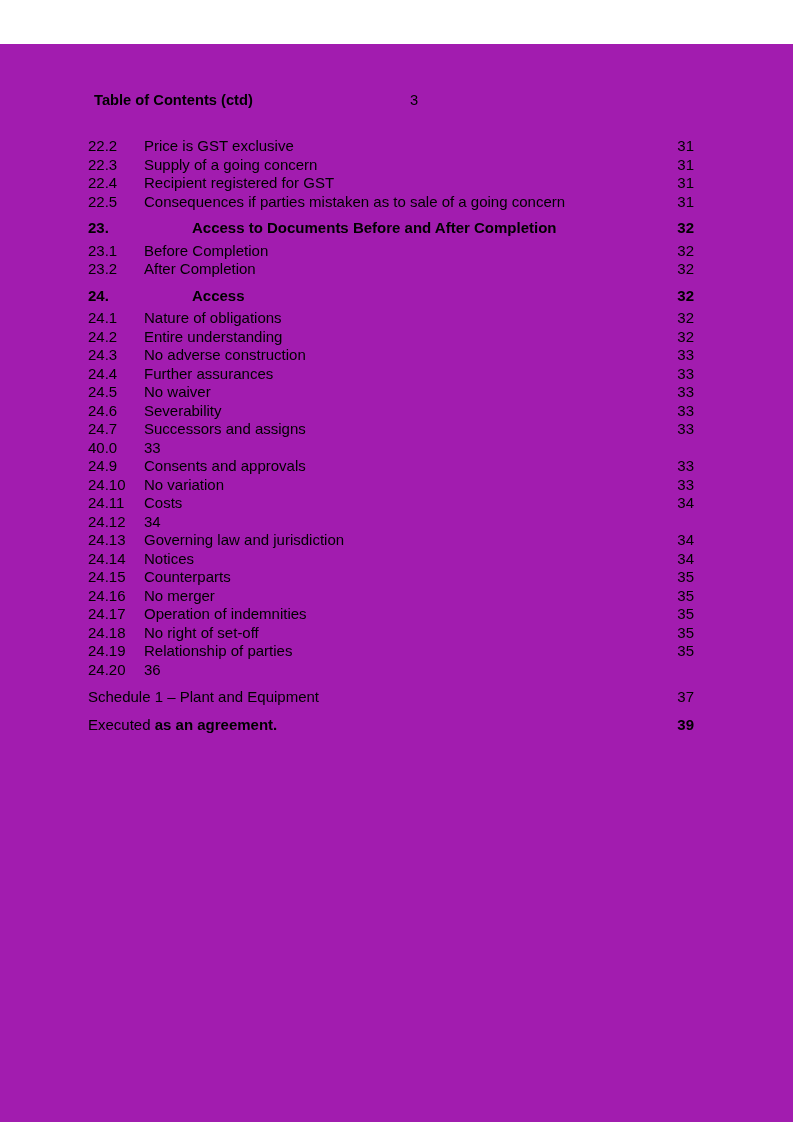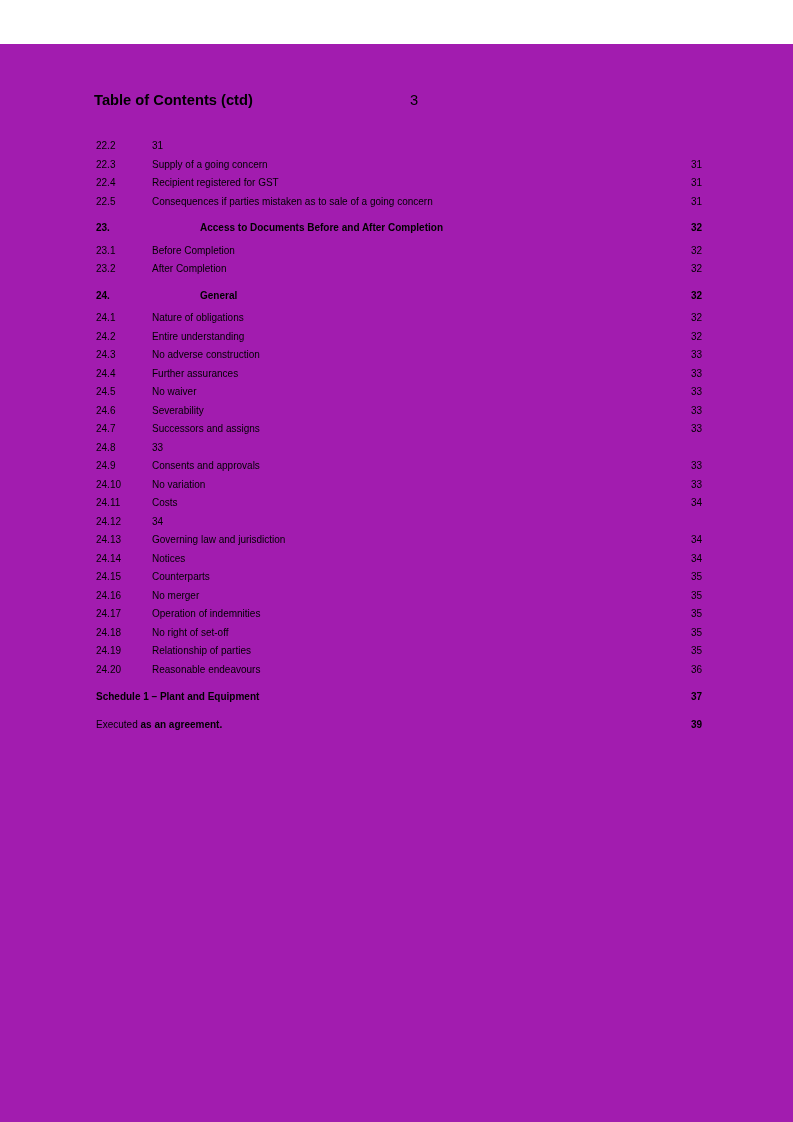--- a/index.html
+++ b/index.html
@@ -30,23 +30,23 @@
   }
   .header-page-num {
     position: absolute;
     left: 316px;
     top: 0;
     font-weight: normal;
   }
   .toc {
     position: absolute;
     top: 93px;
-    left: 96px;
+    left: 88px;
     width: 606px;
-    font-size: 10px;
+    font-size: 15px;
   }
   .toc-row {
     display: flex;
     line-height: 18.5px;
   }
   .toc-row .num {
     width: 56px;
     flex-shrink: 0;
   }
   .toc-row .title {
@@ -57,21 +57,21 @@
     flex-shrink: 0;
     text-align: right;
   }
   .toc-row.heading {
     font-weight: bold;
     margin-top: 8px;
     margin-bottom: 4px;
     gap: 48px;
   }
   .toc-row.schedule {
-    font-weight: bold;
+    font-weight: normal;
     margin-top: 9px;
     gap: 9px;
   }
   .toc-row.executed {
     margin-top: 9px;
     align-items: center;
   }
   .toc-row.executed .title .bold-part,
   .toc-row.executed .pg {
     font-weight: bold;
@@ -81,20 +81,21 @@
 <body>
 
 <div class="page">
   <div class="header">
     <span class="header-title">Table of Contents (ctd)</span>
     <span class="header-page-num">3</span>
   </div>
   <div class="toc">
       <div class="toc-row entry">
         <span class="num">22.2</span>
+        <span class="title">Price is GST exclusive</span>
         <span class="pg">31</span>
       </div>
       <div class="toc-row entry">
         <span class="num">22.3</span>
         <span class="title">Supply of a going concern</span>
         <span class="pg">31</span>
       </div>
       <div class="toc-row entry">
         <span class="num">22.4</span>
         <span class="title">Recipient registered for GST</span>
@@ -115,21 +116,21 @@
         <span class="title">Before Completion</span>
         <span class="pg">32</span>
       </div>
       <div class="toc-row entry">
         <span class="num">23.2</span>
         <span class="title">After Completion</span>
         <span class="pg">32</span>
       </div>
       <div class="toc-row heading">
         <span class="num">24.</span>
-        <span class="title">General</span>
+        <span class="title">Access</span>
         <span class="pg">32</span>
       </div>
       <div class="toc-row entry">
         <span class="num">24.1</span>
         <span class="title">Nature of obligations</span>
         <span class="pg">32</span>
       </div>
       <div class="toc-row entry">
         <span class="num">24.2</span>
         <span class="title">Entire understanding</span>
@@ -154,21 +155,21 @@
         <span class="num">24.6</span>
         <span class="title">Severability</span>
         <span class="pg">33</span>
       </div>
       <div class="toc-row entry">
         <span class="num">24.7</span>
         <span class="title">Successors and assigns</span>
         <span class="pg">33</span>
       </div>
       <div class="toc-row entry">
-        <span class="num">24.8</span>
+        <span class="num">40.0</span>
         <span class="pg">33</span>
       </div>
       <div class="toc-row entry">
         <span class="num">24.9</span>
         <span class="title">Consents and approvals</span>
         <span class="pg">33</span>
       </div>
       <div class="toc-row entry">
         <span class="num">24.10</span>
         <span class="title">No variation</span>
@@ -213,21 +214,20 @@
         <span class="title">No right of set-off</span>
         <span class="pg">35</span>
       </div>
       <div class="toc-row entry">
         <span class="num">24.19</span>
         <span class="title">Relationship of parties</span>
         <span class="pg">35</span>
       </div>
       <div class="toc-row entry">
         <span class="num">24.20</span>
-        <span class="title">Reasonable endeavours</span>
         <span class="pg">36</span>
       </div>
       <div class="toc-row schedule">
         <span class="title">Schedule 1 – Plant and Equipment</span>
         <span class="pg">37</span>
       </div>
       <div class="toc-row executed">
         <span class="title"><span class="normal-part">Executed </span><span class="bold-part">as an agreement.</span></span>
         <span class="pg">39</span>
       </div>

